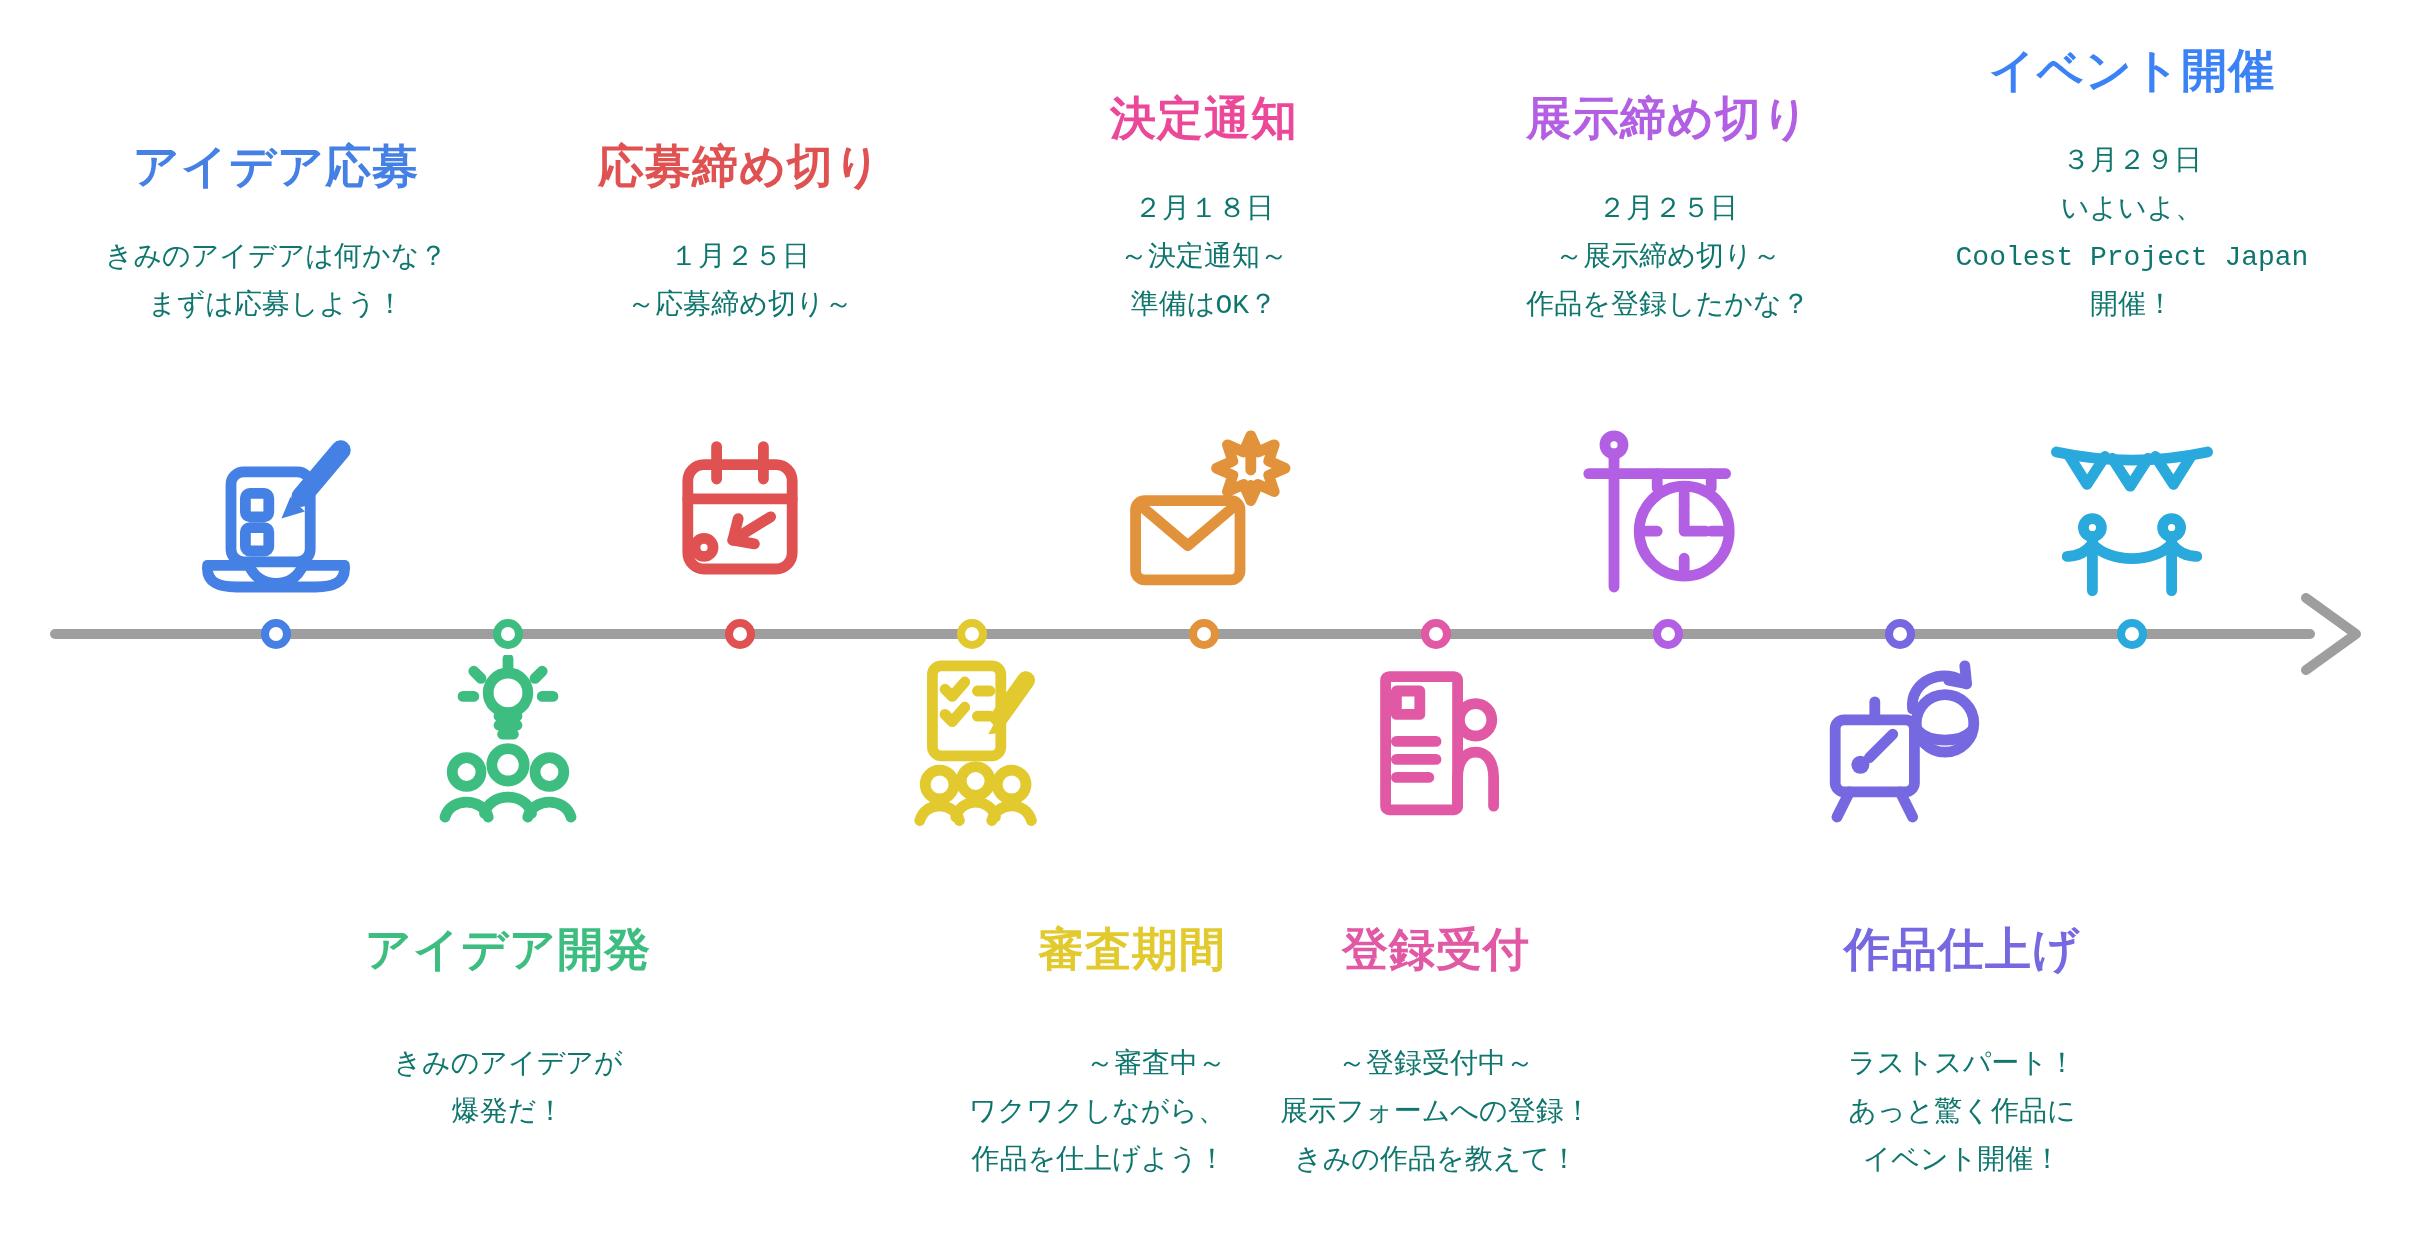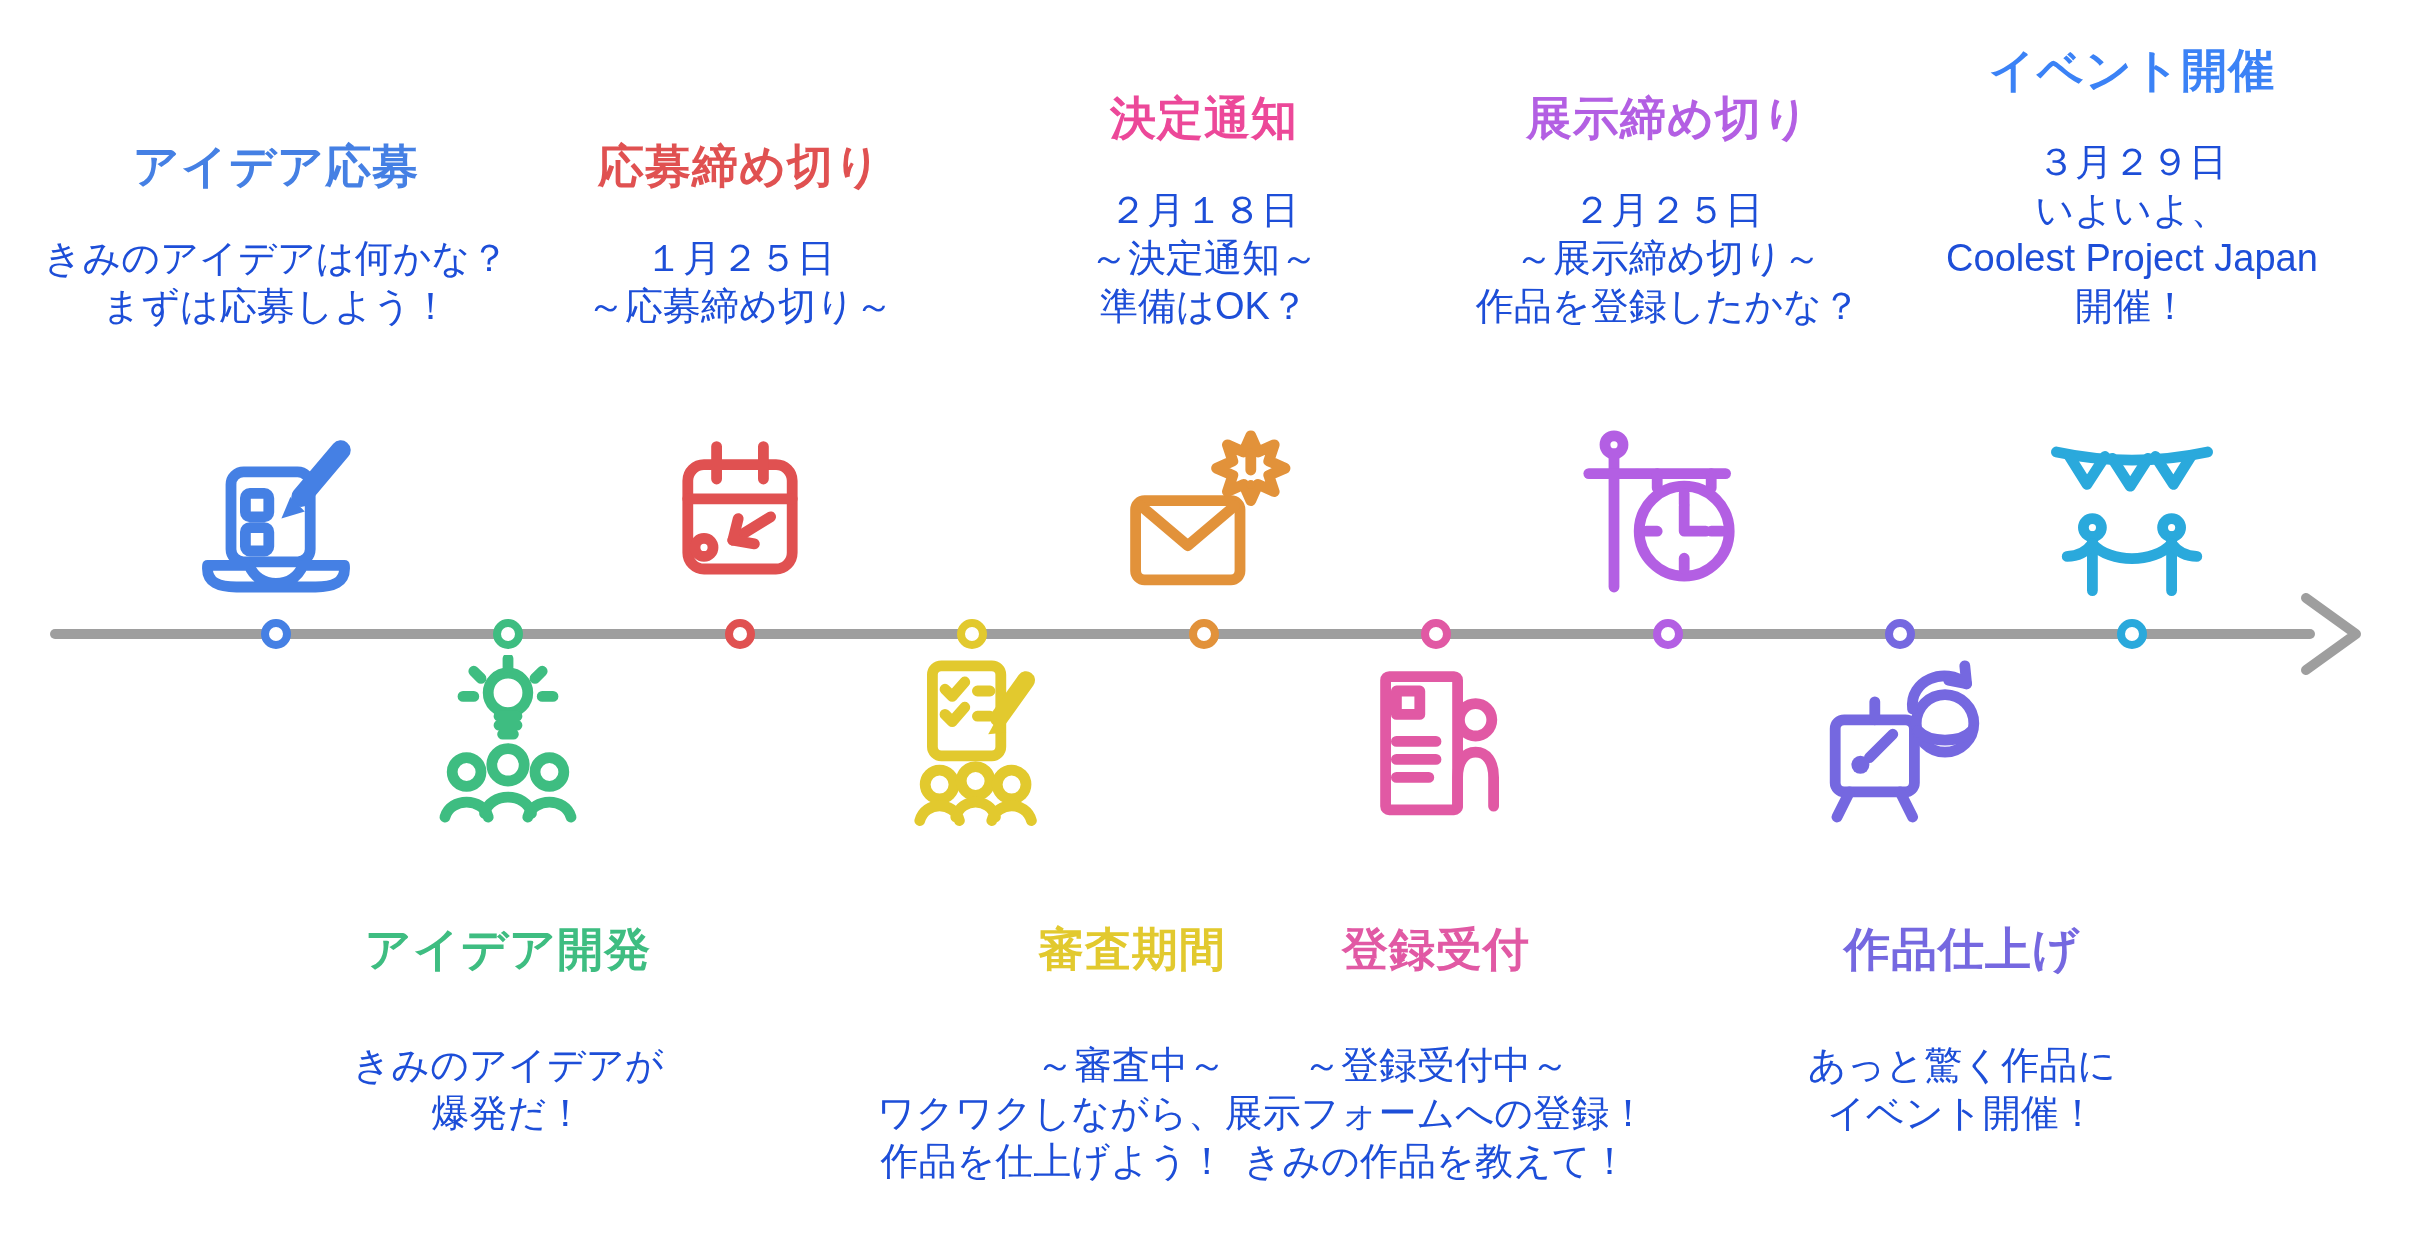--- a/index.html
+++ b/index.html
@@ -13,21 +13,21 @@
     border:8px solid #999;border-radius:50%;
   }
   .icon-box{position:absolute;width:180px;height:180px;}
   .icon-box svg{width:100%;height:100%;display:block;}
   .col{position:absolute;width:460px;display:flex;flex-direction:column;align-items:center;text-align:center;}
   .col.top{bottom:903px;}
   .col.bottom{top:923px;}
   .stage-title{font-size:46px;font-weight:700;line-height:52px;letter-spacing:1px;white-space:nowrap;}
   .col.top .stage-title{margin-bottom:42px;}
   .col.bottom .stage-title{margin-bottom:66px;}
-  .stage-line{font-size:38px;line-height:48px;color:#1d4ed8;white-space:nowrap;}
+  .stage-line{font-size:28px;line-height:48px;color:#0f766e;white-space:nowrap;font-family:Liberation Mono, monospace;}
 </style>
 </head>
 <body>
 
 <div class="canvas">
 
   <svg class="axis-svg" width="2409" height="1233" viewBox="0 0 2409 1233">
     <line x1="55" y1="634" x2="2310" y2="634" stroke="#9E9E9E" stroke-width="10" stroke-linecap="round"></line>
     <polyline points="2306,598 2356,634 2306,670" fill="none" stroke="#9E9E9E" stroke-width="10" stroke-linecap="round" stroke-linejoin="round"></polyline>
   </svg>
@@ -201,17 +201,18 @@
 
   <div class="col bottom" style="left:1206px;">
     <div class="stage-title" style="color: rgb(225, 89, 164);">登録受付</div>
     <div class="stage-line">～登録受付中～</div>
     <div class="stage-line">展示フォームへの登録！</div>
     <div class="stage-line">きみの作品を教えて！</div>
   </div>
 
   <div class="col bottom" style="left:1732px;">
     <div class="stage-title" style="color: rgb(117, 104, 224);">作品仕上げ</div>
+    <div class="stage-line">ラストスパート！</div>
     <div class="stage-line">あっと驚く作品に</div>
     <div class="stage-line">イベント開催！</div>
   </div>
 
 </div>
 
 </body></html>

